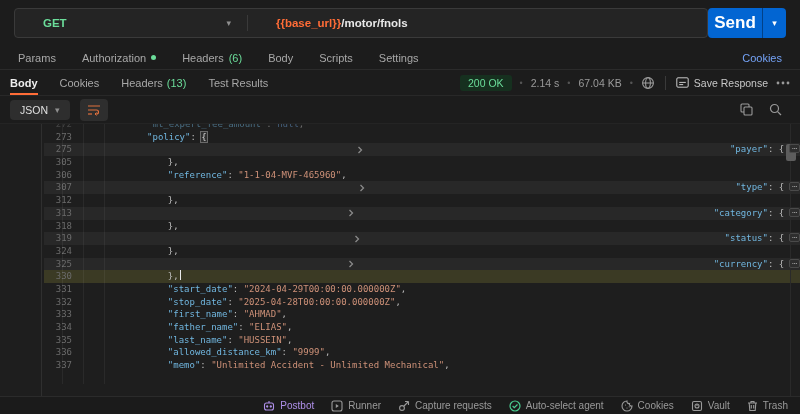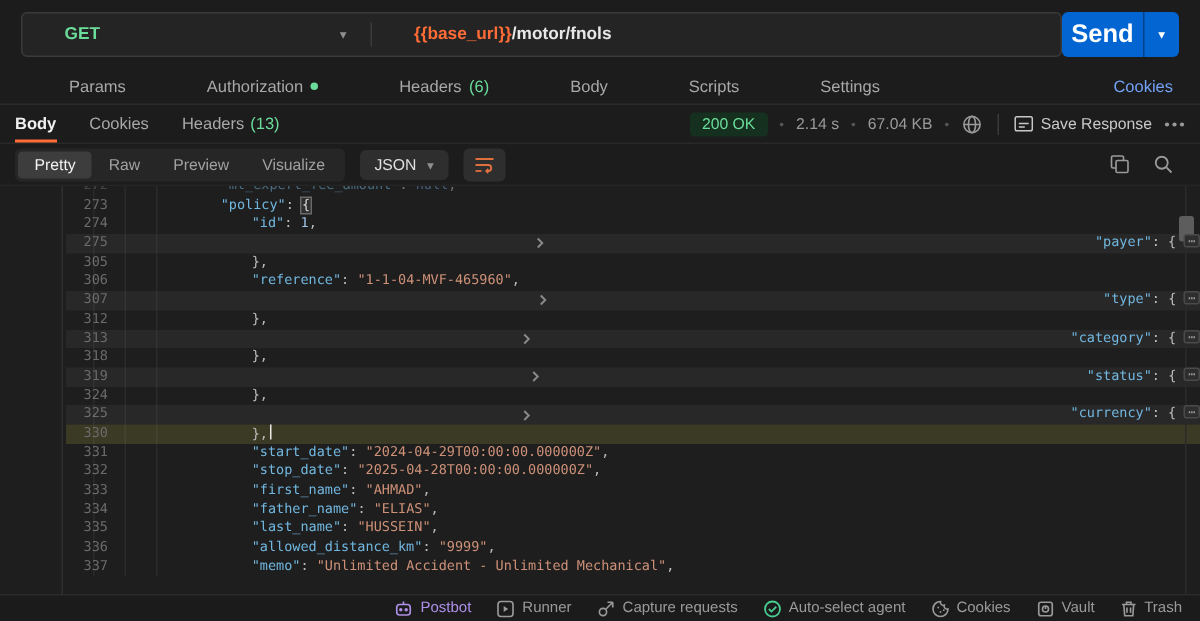--- a/index.html
+++ b/index.html
@@ -14,21 +14,21 @@
   .caret { color:#8f8f8f; font-size:9px; font-weight:normal; }
   .url-divider { width:1px; height:16px; background:#3a3a3a; }
   .url-text { padding-left:28px; font-size:11.5px; font-weight:bold; color:#e8e8e8; white-space:nowrap; }
   .url-var { color:var(--accent,#ff6c37); }
   .send-group { display:flex; height:30px; border-radius:4px; overflow:hidden; }
   .send-main { background:var(--blue,#0265d2); color:#fff; border:none; font-size:17px; font-weight:bold; width:54px; cursor:pointer; font-family:inherit; }
   .send-caret { background:var(--blue,#0265d2); border:none; border-left:1px solid rgba(0,0,0,.35); color:#fff; width:24px; font-size:9px; cursor:pointer; }
 
   
   .req-tabs { height:24px; display:flex; align-items:center; gap:26px; padding:0 18px; font-size:11px; color:#a8a8a8; border-bottom:1px solid #2b2b2b; }
-  .req-tab { display:flex; align-items:center; gap:5px; cursor:pointer; white-space:nowrap;margin-left:28px; }
+  .req-tab { display:flex; align-items:center; gap:5px; cursor:pointer; white-space:nowrap; }
   .req-tab .count { color:var(--green,#6bdd9a); }
   .req-tab .dot { width:5px; height:5px; border-radius:50%; background:var(--green,#6bdd9a); display:inline-block; }
   .cookies-link { margin-left:auto; color:var(--link,#74a2f6); font-size:11px; cursor:pointer; }
 
   
   .resp-header { height:26px; display:flex; align-items:center; padding:0 10px; border-bottom:1px solid #282828; }
   .resp-tabs { display:flex; align-items:center; gap:22px; font-size:11px; color:#a8a8a8; height:100%; }
   .resp-tab { display:flex; align-items:center; gap:4px; height:100%; cursor:pointer; position:relative; white-space:nowrap; }
   .resp-tab.active { color:#f0f0f0; font-weight:bold; }
   .resp-tab.active::after { content:""; position:absolute; left:0; right:0; bottom:0; height:2px; background:var(--accent,#ff6c37); }
@@ -129,20 +129,23 @@
         <span class="resp-tab active">
           <span>Body</span>
         </span>
         <span class="resp-tab">
           <span>Cookies</span>
         </span>
         <span class="resp-tab">
           <span>Headers</span>
           <span class="count">(13)</span>
         </span>
+        <span class="resp-tab">
+          <span>Test Results</span>
+        </span>
       </div>
     <div class="resp-meta">
       <span class="status-pill">200 OK</span>
       <span class="meta-dot">•</span>
       <span>2.14 s</span>
       <span class="meta-dot">•</span>
       <span>67.04 KB</span>
       <span class="meta-dot">•</span>
       <span class="icon-btn">
         <svg width="14" height="14" viewBox="0 0 14 14" fill="none" stroke="#9a9a9a" stroke-width="1.1">
@@ -163,26 +166,20 @@
         <svg width="14" height="4" viewBox="0 0 14 4" fill="#9a9a9a">
             <circle cx="2" cy="2" r="1.4"></circle>
             <circle cx="7" cy="2" r="1.4"></circle>
             <circle cx="12" cy="2" r="1.4"></circle>
           </svg>
       </span>
     </div>
   </div>
 
   <div class="view-toolbar">
-    <div class="seg-group">
-        <span class="seg active">Pretty</span>
-        <span class="seg">Raw</span>
-        <span class="seg">Preview</span>
-        <span class="seg">Visualize</span>
-      </div>
     <div class="json-select">
       <span>JSON</span>
       <span class="caret">▾</span>
     </div>
     <div class="wrap-btn">
       <svg width="14" height="12" viewBox="0 0 14 12" fill="none" stroke="#e0703d" stroke-width="1.2">
           <path d="M1 2h12M1 6h8.5a2 2 0 0 1 0 4H8"></path>
           <path d="M9.5 8.5L8 10l1.5 1.5" stroke-width="1"></path>
           <path d="M1 10h4"></path>
         </svg>
@@ -207,25 +204,20 @@
     <div class="code-rows">
         <div class="crow clipped">
           <span class="lnum">272</span>
           <span class="fold-col"></span>
           <span class="ctext" style="padding-left: 62.1px;"><span class="tok-k">"mt_expert_fee_amount"</span><span class="tok-p">: </span><span class="tok-u">null</span><span class="tok-p">,</span></span>
         </div>
         <div class="crow">
           <span class="lnum">273</span>
           <span class="fold-col"></span>
           <span class="ctext" style="padding-left: 62.1px;"><span class="tok-k">"policy"</span><span class="tok-p">: </span><span class="tok-b">{</span></span>
-        </div>
-        <div class="crow">
-          <span class="lnum">274</span>
-          <span class="fold-col"></span>
-          <span class="ctext" style="padding-left: 82.8px;"><span class="tok-k">"id"</span><span class="tok-p">: </span><span class="tok-n">1</span><span class="tok-p">,</span></span>
         </div>
         <div class="crow hl-fold">
           <span class="lnum">275</span>
           <span class="fold-col">
             <svg width="8" height="8" viewBox="0 0 8 8" fill="none" stroke="#8a8a8a" stroke-width="1.3">
               <path d="M2.5 1l3 3-3 3"></path>
             </svg>
           </span>
           <span class="ctext" style="padding-left: 82.8px;"><span class="tok-k">"payer"</span><span class="tok-p">: </span><span class="tok-p">{</span><span class="fold-pill">⋯</span></span>
         </div>

